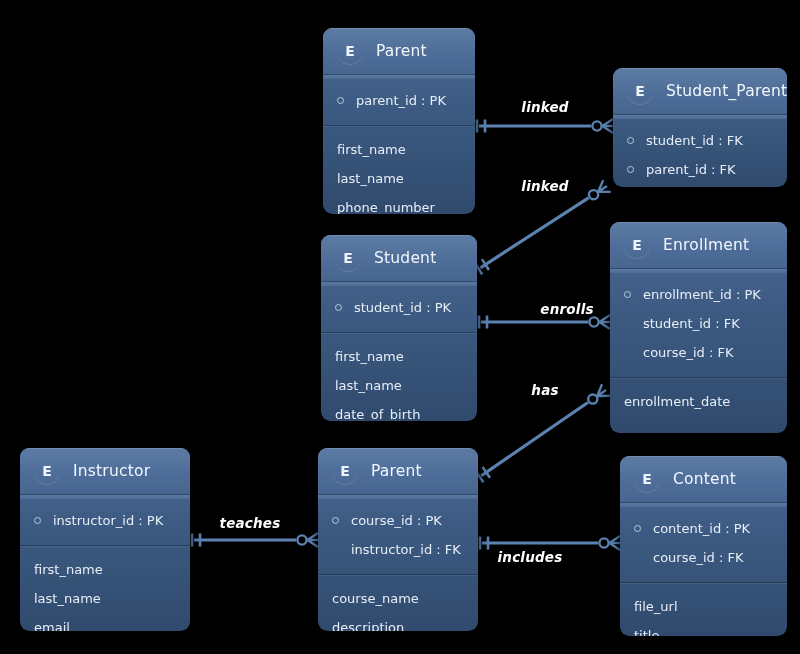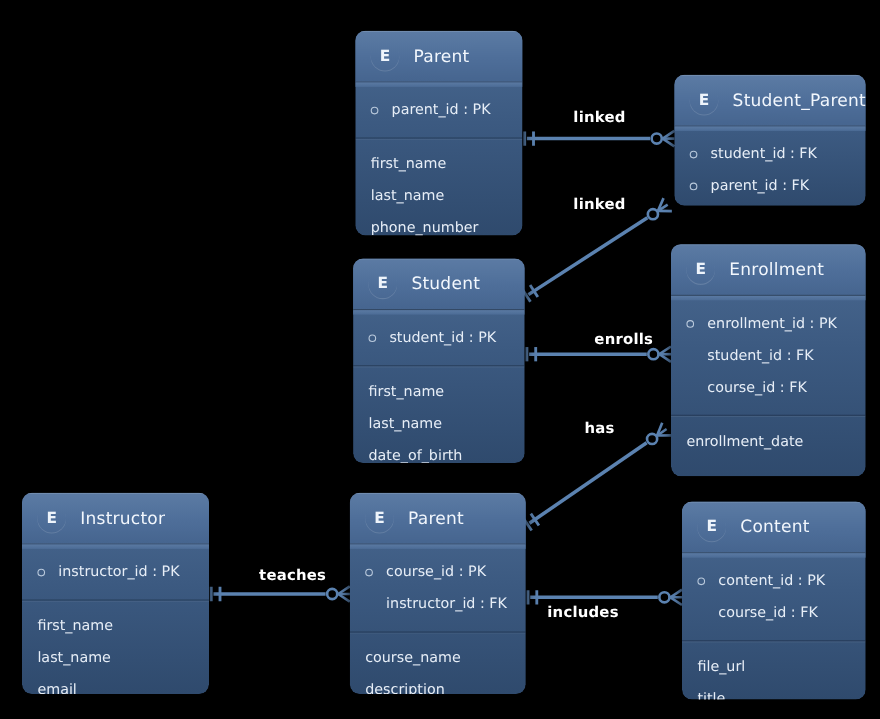--- a/index.html
+++ b/index.html
@@ -116,20 +116,21 @@
   }
   
   .rel-label {
     position: absolute;
     color: #ffffff;
     font-size: 13.5px;
     font-weight: bold;
     white-space: nowrap;
     transform: translate(-50%, -50%);
     letter-spacing: 0.2px;
+    font-style: italic;
   }
 </style>
 </head>
 <body>
 
 <div id="canvas">
 
   <svg id="edge-layer" width="800" height="654" viewBox="0 0 800 654">
       <g>
         <line x1="479" y1="126" x2="591" y2="126" stroke="#5b82b0" stroke-width="3.2" stroke-linecap="butt"></line>
@@ -366,17 +367,17 @@
             </div>
           </div>
         </div>
       </div>
     </div>
   <div id="label-layer">
       <div class="rel-label" style="left: 545px; top: 107px;">linked</div>
       <div class="rel-label" style="left: 545px; top: 186px;">linked</div>
       <div class="rel-label" style="left: 567px; top: 309px;">enrolls</div>
       <div class="rel-label" style="left: 545px; top: 390px;">has</div>
-      <div class="rel-label" style="left: 252px; top: 523px; padding-left: 28px;">teaches</div>
+      <div class="rel-label" style="left: 236px; top: 523px; padding-left: 28px;">teaches</div>
       <div class="rel-label" style="left: 530px; top: 525px; margin-top: 32px;">includes</div>
     </div>
 
 </div>
 
 </body></html>

